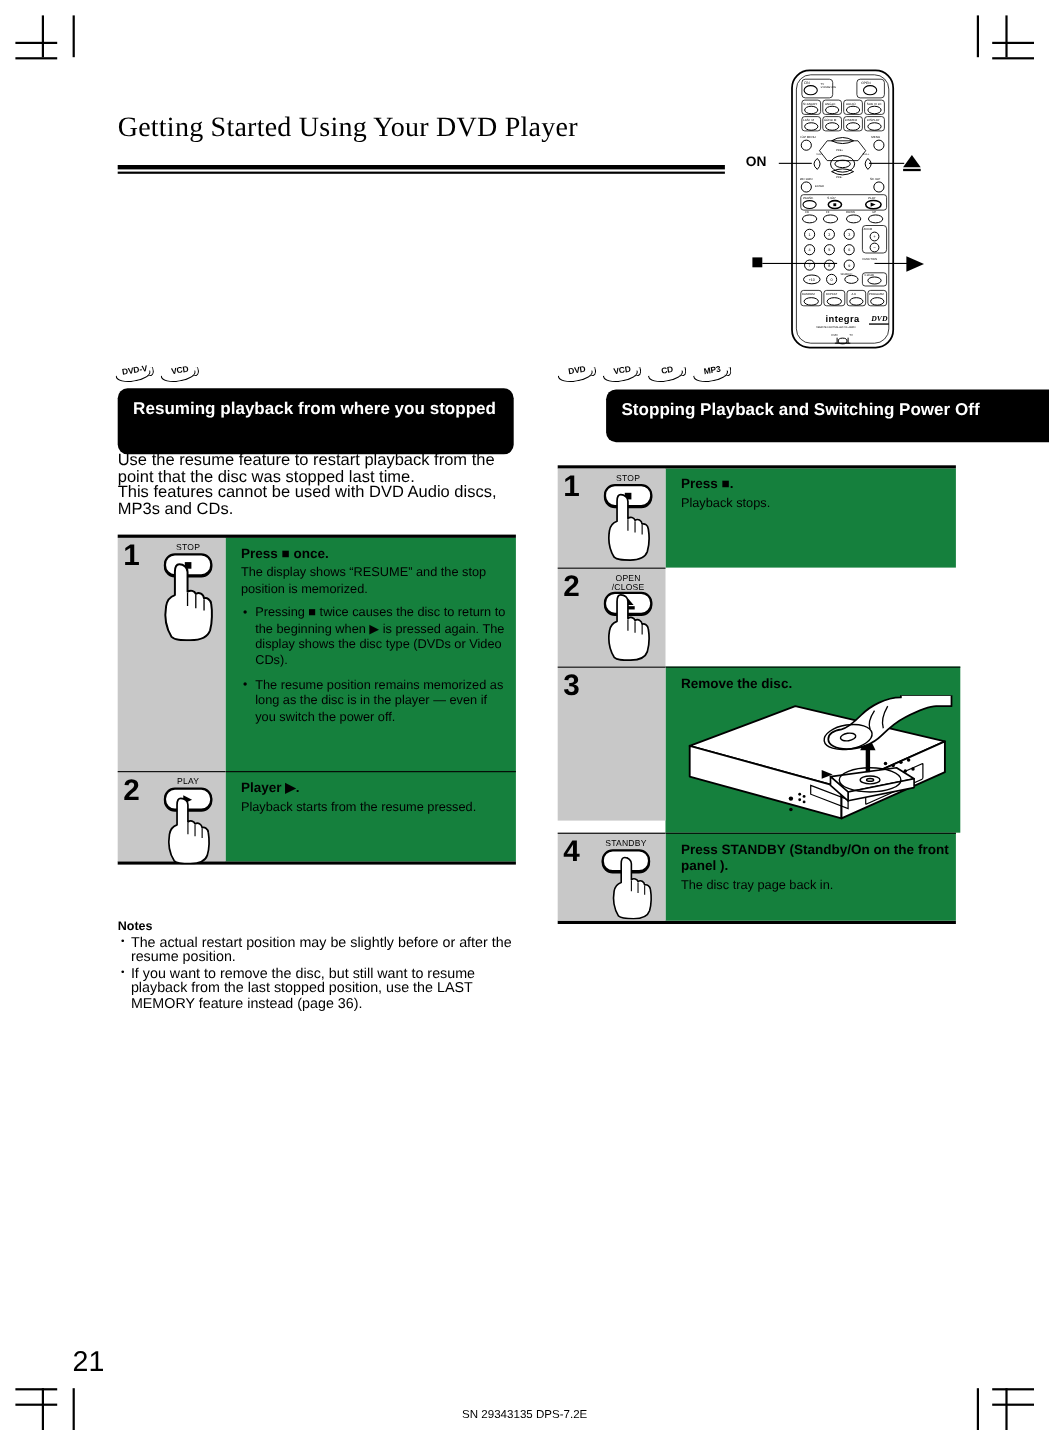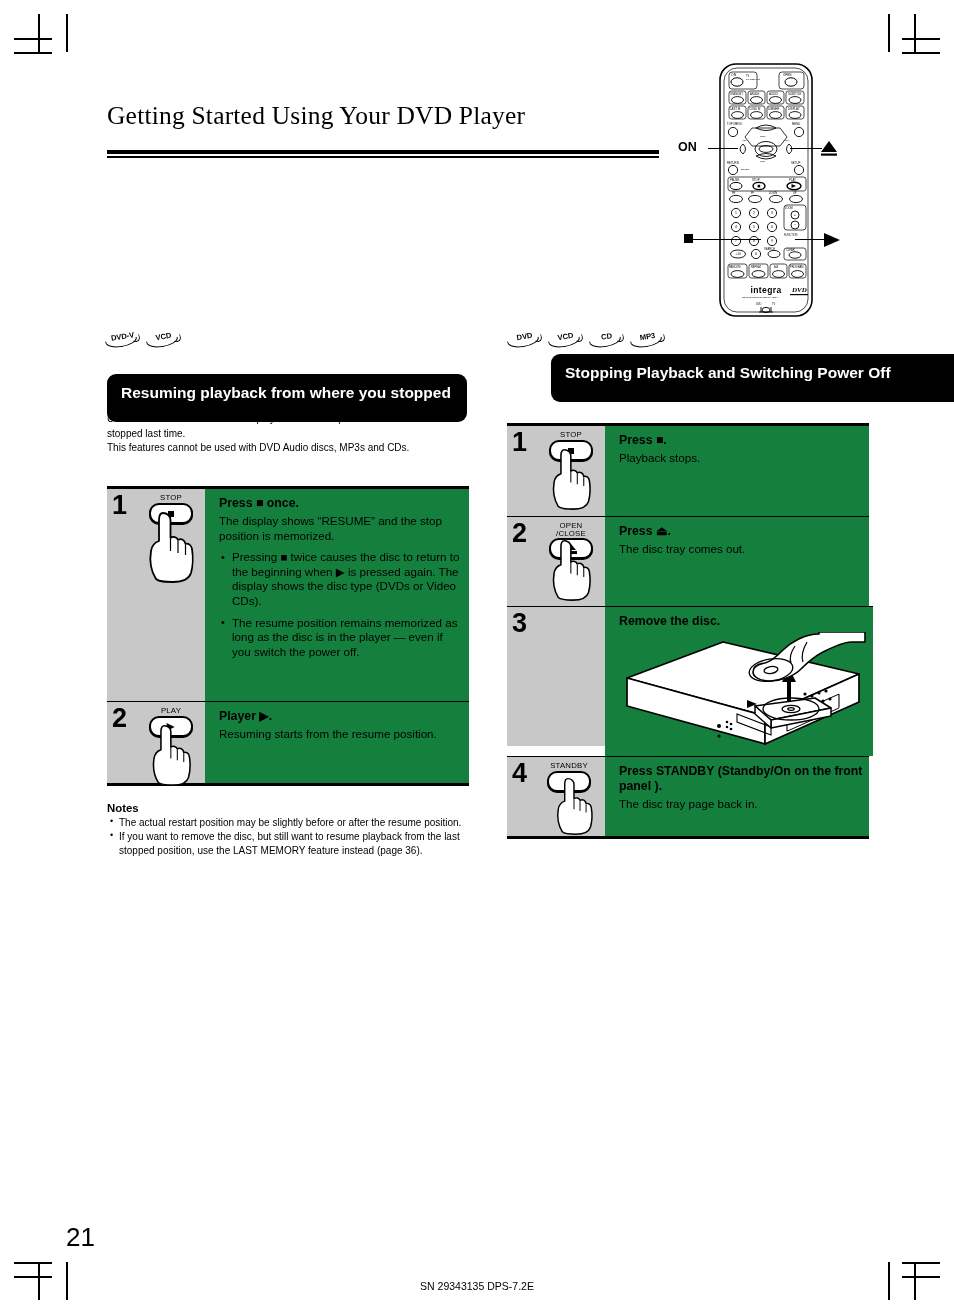--- a/index.html
+++ b/index.html
@@ -53,21 +53,21 @@
   
   .secbar{
     position:absolute;background:#000;color:#fff;border-radius:9px;
     font-weight:bold;font-size:15.5px;line-height:19.5px;
     padding:9px 0 10px 14px;
     box-sizing:border-box;
   }
 
   
   .body-copy{
-    position:absolute;font-size:10px;line-height:14.6px;
+    position:absolute;font-size:15px;line-height:14.6px;
   }
 
   
   .steps{position:absolute;}
   .steps .topbar{height:3px;background:#000;}
   .steps .botbar{height:3px;background:#000;}
   .row{display:flex;position:relative;}
   .row + .row .icell,.row + .row .tcell{border-top:1px solid #000;}
   .icell{
     width:98px;background:#c8c8c8;box-sizing:border-box;
@@ -118,25 +118,25 @@
   .sh-head{font-weight:bold;font-size:12.3px;line-height:15px;margin:0 0 3px 0;}
   .sh-desc{font-size:11.6px;line-height:14.6px;margin:0;}
   ul.bul{margin:7px 0 0 0;padding:0;list-style:none;}
   ul.bul li{
     font-size:11.6px;line-height:14.6px;position:relative;
     padding-left:13px;margin-bottom:7px;
   }
   ul.bul li:before{content:"\2022";position:absolute;left:2px;top:-0.5px;font-size:11px;}
 
   
-  .notes{position:absolute;}
+  .notes{position:absolute;margin-top:34px;}
   .notes h4{margin:0 0 2px 0;font-size:11.4px;font-weight:bold;}
   .notes ul{margin:0;padding:0;list-style:none;}
   .notes li{
-    font-size:10px;line-height:13.4px;position:relative;
+    font-size:13px;line-height:13.4px;position:relative;
     padding-left:12px;margin-bottom:1px;
   }
   .notes li:before{content:"\2022";position:absolute;left:3px;top:-1px;font-size:9px;}
 
   
   .pagenum{position:absolute;left:66px;top:1222px;font-size:26px;}
   .footer{position:absolute;left:0;right:0;top:1280px;text-align:center;font-size:10.5px;}
 
   
   .remote-wrap{position:absolute;left:664px;top:58px;width:290px;height:265px;}
@@ -369,21 +369,21 @@
         <div class="tail"></div>
       <div class="txt">DVD-V</div>
     </div>
     <div class="badge">
       <div class="ell2"></div>
         <div class="tail"></div>
       <div class="txt">VCD</div>
     </div>
   </div>
 
-  <div class="secbar" style="left:107px;top:374px;width:360px;height:48px;">Resuming playback from where you stopped</div>
+  <div class="secbar" style="left:107px;top:353px;width:360px;height:60px;">Resuming playback from where you stopped</div>
 
   <div class="body-copy" style="left:107px;top:412px;width:362px;white-space:pre-line;">Use the resume feature to restart playback from the point that the disc was stopped last time.
 This features cannot be used with DVD Audio discs, MP3s and CDs.</div>
 
   <div class="steps" style="left:107px;top:486px;width:362px;">
     <div class="topbar"></div>
 
     <div class="row">
       <div class="icell" style="height:212px;">
         <div class="stepnum">1</div>
@@ -421,21 +421,21 @@
         </div>
         <div class="hand">
           <svg width="52" height="62" viewBox="0 0 52 72">
             <path d="M16 2 C13 2 12 5 12 9 L12 30 C9 31 5 34 4 40 C2.5 49 4 60 9 68 C12 71 18 71 26 71 C36 71 42 68 44 62 C46 55 46 44 45 38 C44.5 34 41 32 38.5 33 C38 29 34 27 31 29 C30 26 26 25 23.5 27 L23.5 9 C23.5 5 20 2 16 2 Z" fill="#fff" stroke="#000" stroke-width="1.8" stroke-linejoin="round"></path>
             <path d="M23.5 28 L23.5 40 M31 30 L31 42 M38.5 34 L38.5 44" fill="none" stroke="#000" stroke-width="1.2"></path>
           </svg>
         </div>
       </div>
       <div class="tcell">
         <p class="sh-head">Player ▶.</p>
-        <p class="sh-desc">Resuming starts from the resume position.</p>
+        <p class="sh-desc">Playback starts from the resume pressed.</p>
       </div>
     </div>
 
     <div class="botbar"></div>
   </div>
 
   <div class="notes" style="left:107px;top:802px;width:368px;">
     <h4>Notes</h4>
     <ul>
       <li>The actual restart position may be slightly before or after the resume position.</li>
@@ -506,24 +506,20 @@
               </div>
           </div>
         </div>
         <div class="hand">
           <svg width="52" height="62" viewBox="0 0 52 72">
             <path d="M16 2 C13 2 12 5 12 9 L12 30 C9 31 5 34 4 40 C2.5 49 4 60 9 68 C12 71 18 71 26 71 C36 71 42 68 44 62 C46 55 46 44 45 38 C44.5 34 41 32 38.5 33 C38 29 34 27 31 29 C30 26 26 25 23.5 27 L23.5 9 C23.5 5 20 2 16 2 Z" fill="#fff" stroke="#000" stroke-width="1.8" stroke-linejoin="round"></path>
             <path d="M23.5 28 L23.5 40 M31 30 L31 42 M38.5 34 L38.5 44" fill="none" stroke="#000" stroke-width="1.2"></path>
           </svg>
         </div>
       </div>
-      <div class="tcell">
-        <p class="sh-head">Press ⏏.</p>
-        <p class="sh-desc">The disc tray comes out.</p>
-      </div>
     </div>
 
     <div class="row">
       <div class="icell" style="height:140px;">
         <div class="stepnum">3</div>
       </div>
       <div class="tcell" style="padding-bottom:2px;">
         <p class="sh-head">Remove the disc.</p>
         <div style="margin-top:2px;">
           <svg width="248" height="118" viewBox="0 0 248 118">

